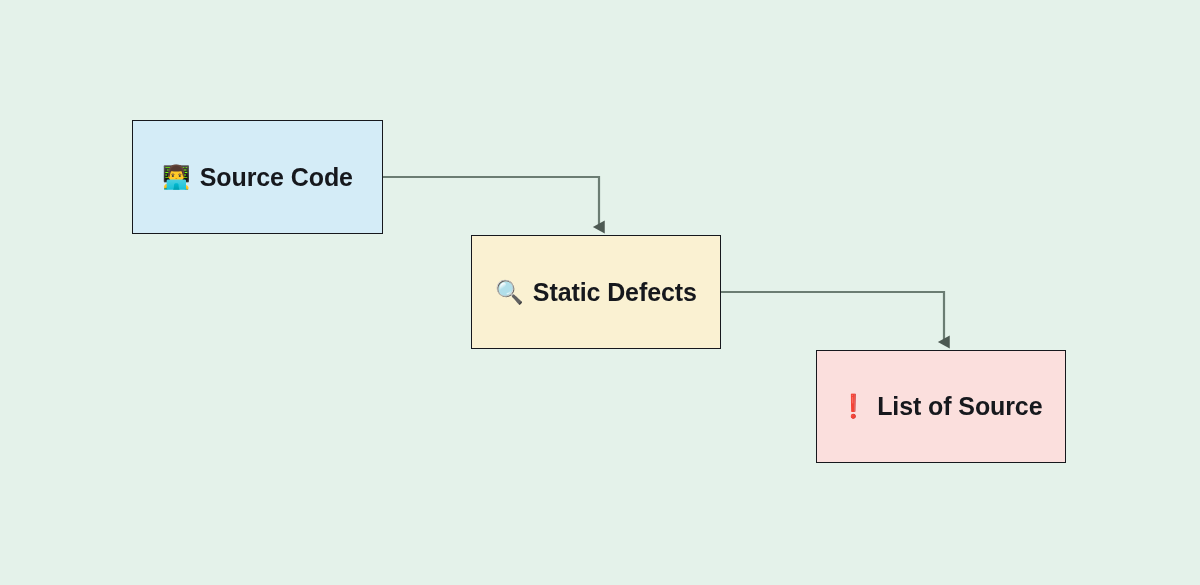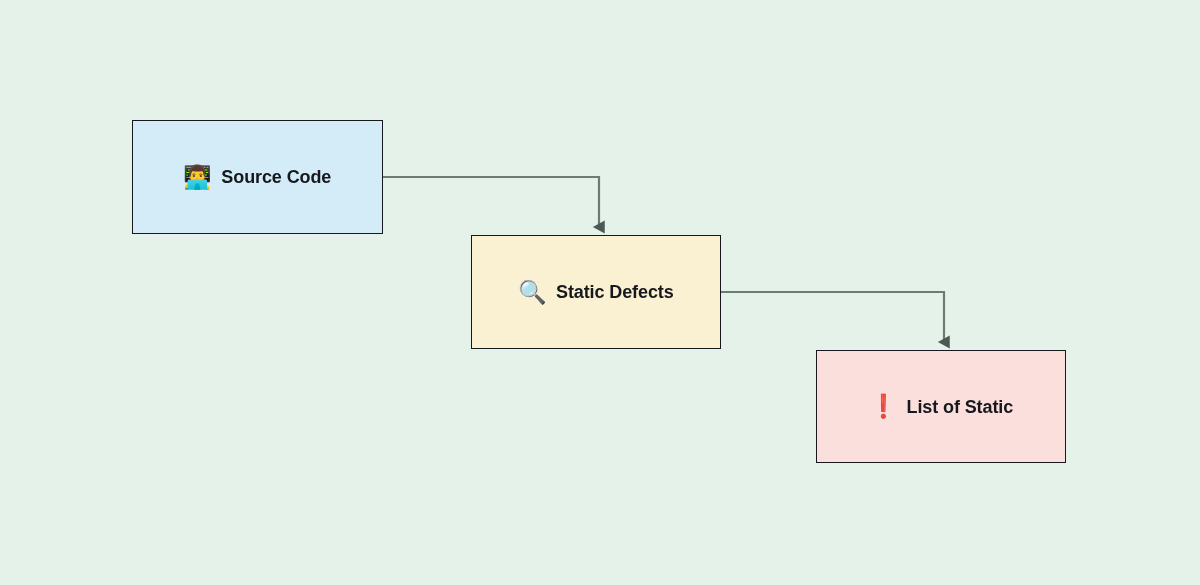--- a/index.html
+++ b/index.html
@@ -44,21 +44,21 @@
     gap: 9px;
     white-space: nowrap;
   }
   .node-icon {
     font-size: 23px;
     line-height: 1;
     display: inline-block;
     font-family: "DejaVu Sans", sans-serif;
   }
   .node-label {
-    font-size: 18px;
+    font-size: 25px;
     font-weight: bold;
     color: #16181d;
     letter-spacing: -0.1px;
     line-height: 1;
     font-family: "Liberation Sans", sans-serif;
   }
 
   #node-source-code {
     left: 132px;
     top: 120px;
@@ -112,17 +112,17 @@
   <div class="node" id="node-static-analysis">
     <div class="node-inner">
       <span class="node-icon">🔍</span>
       <span class="node-label">Static Defects</span>
     </div>
   </div>
 
   <div class="node" id="node-list-of-defects">
     <div class="node-inner">
       <span class="node-icon">❗</span>
-      <span class="node-label">List of Static</span>
+      <span class="node-label">List of Source</span>
     </div>
   </div>
 
 </div>
 
 </body></html>

